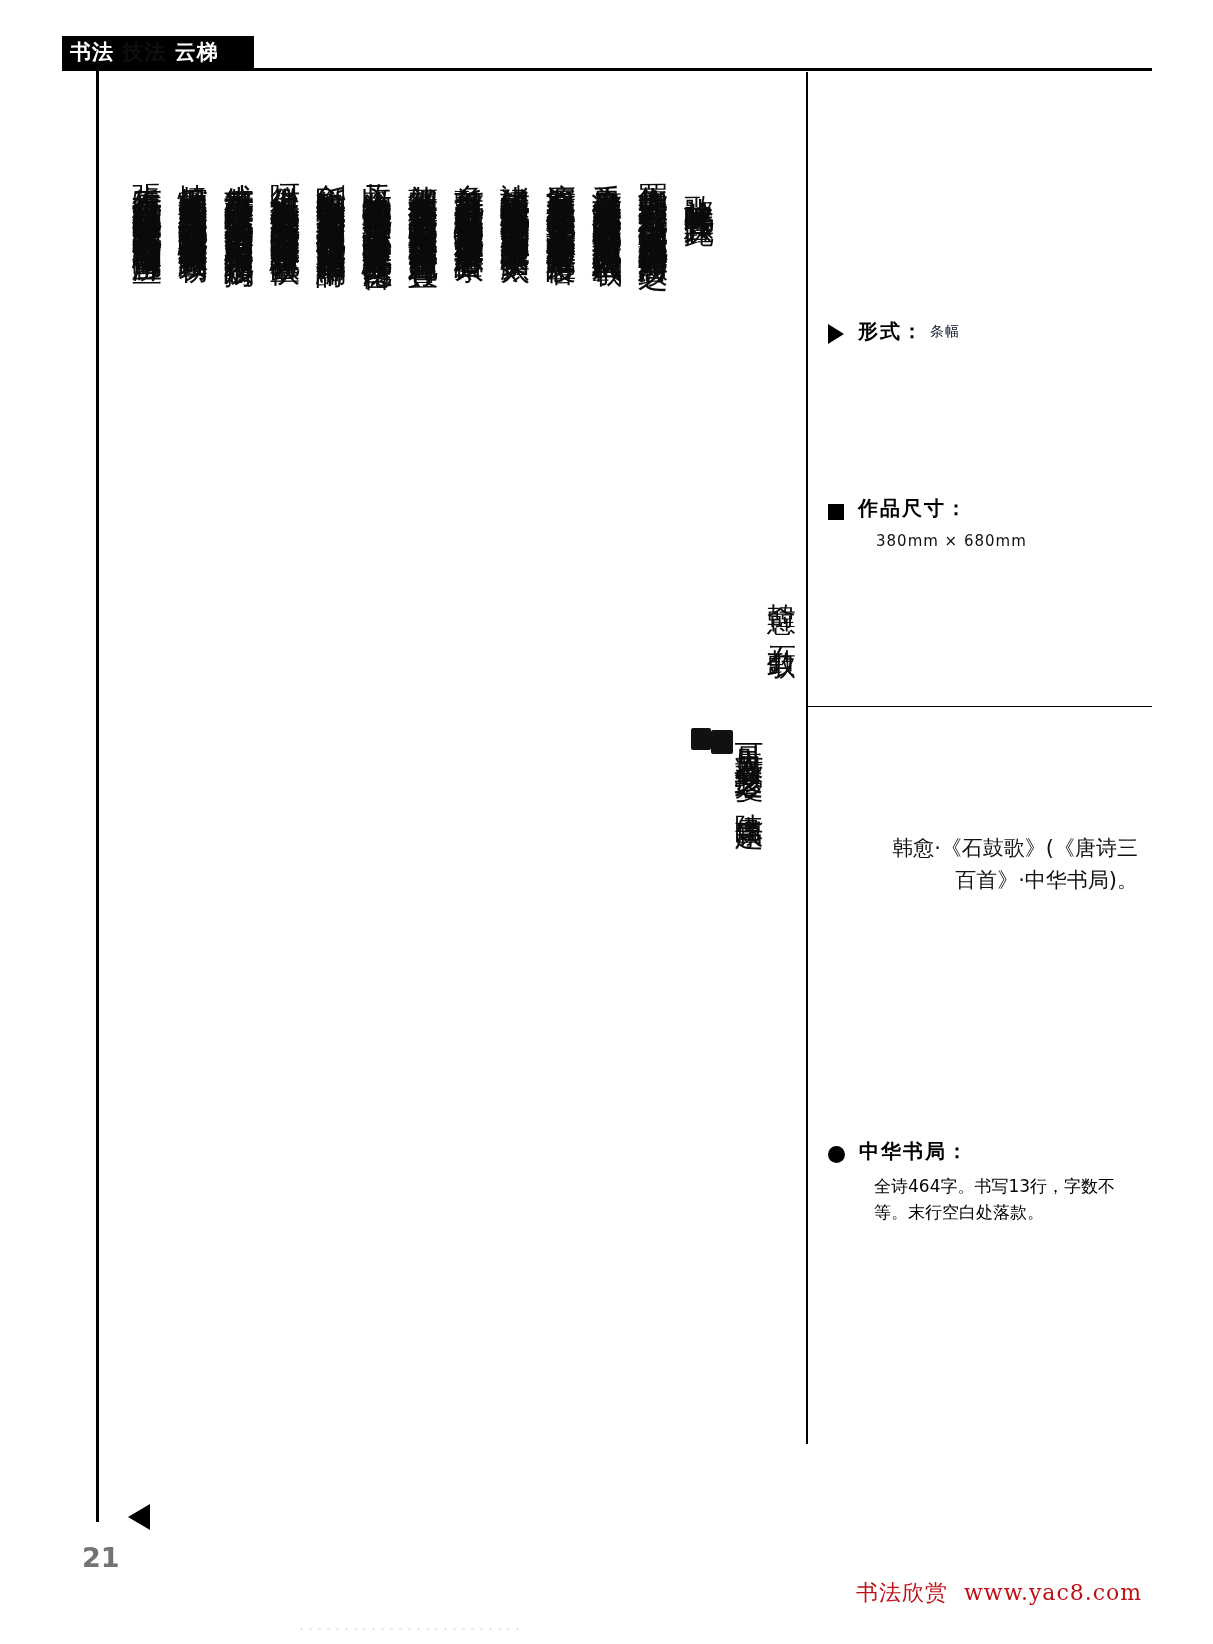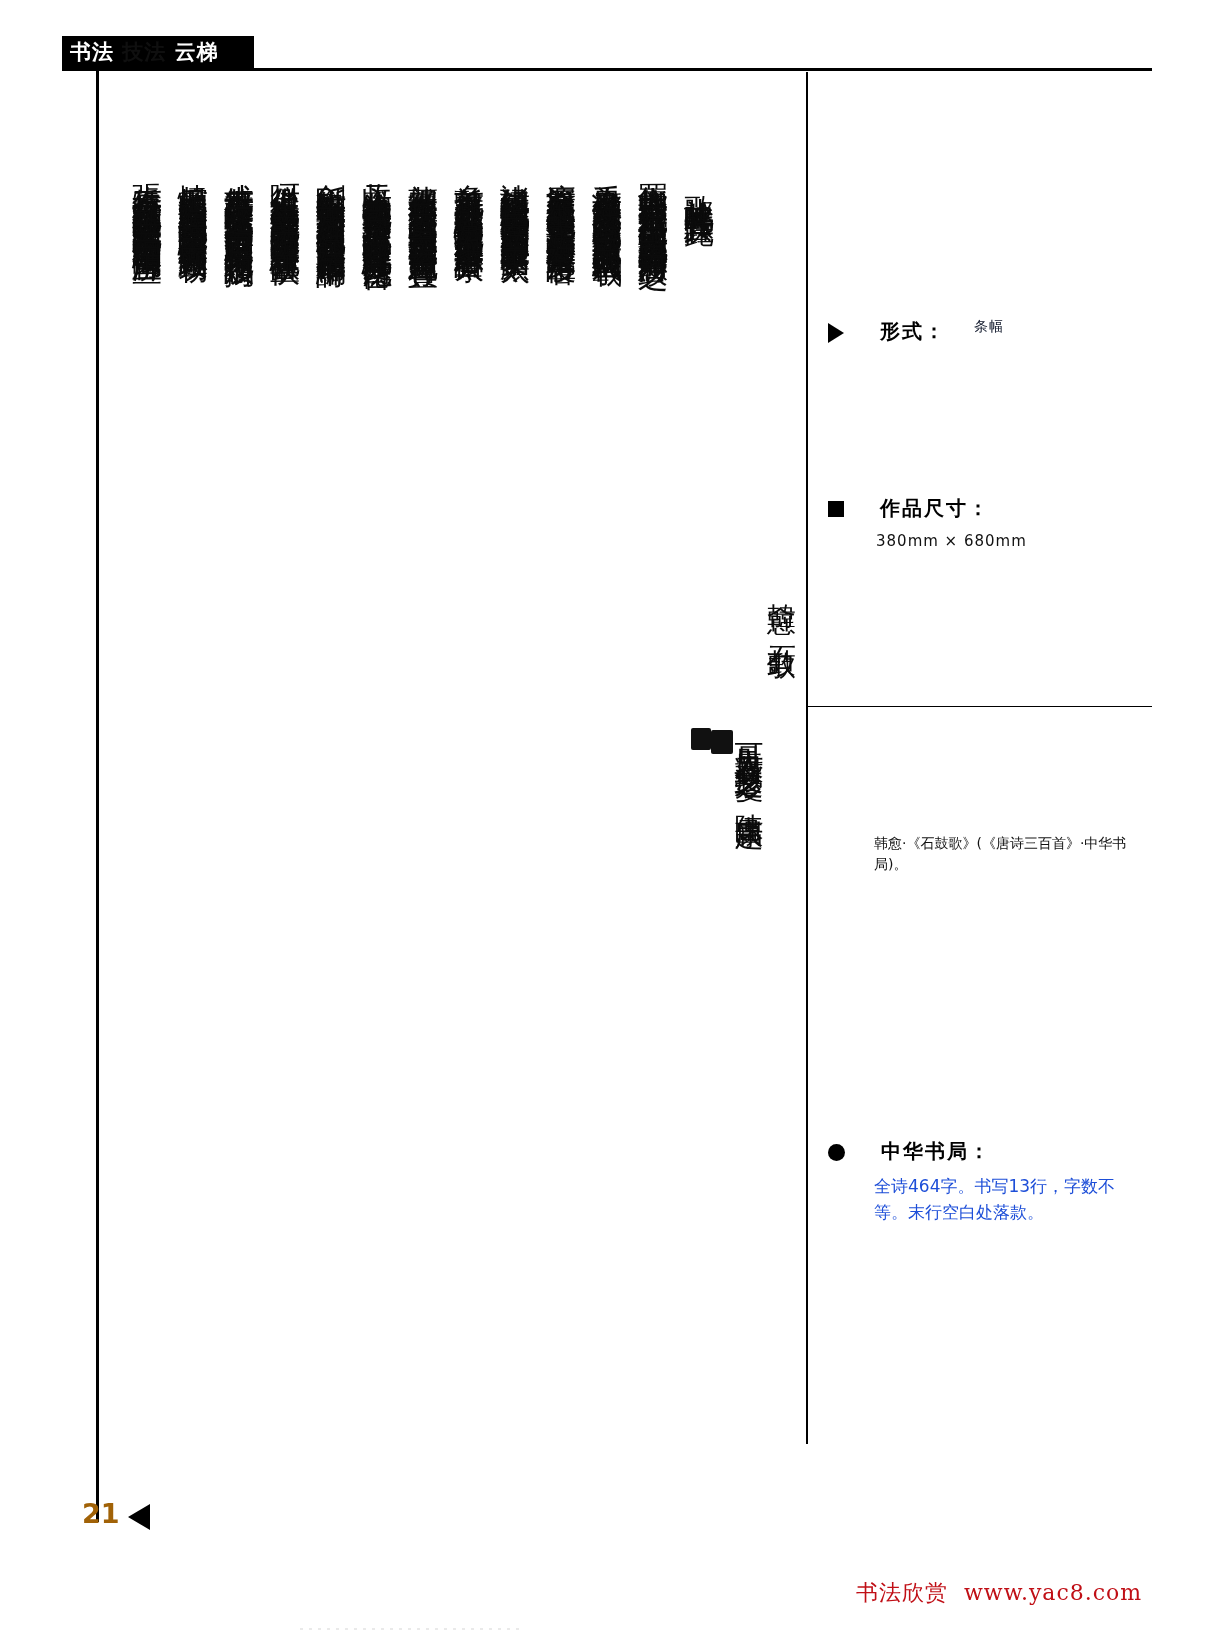--- a/index.html
+++ b/index.html
@@ -55,43 +55,43 @@
     font-family:"DejaVu Serif","Liberation Serif",serif;
     font-size:29px;line-height:1.12;letter-spacing:3px;color:#0b0b0b;
     padding-top:420px;
   }
   .sigcol2{padding-top:560px;}
   .seal{
     display:block;width:22px;height:24px;background:#111;margin:10px auto 0 auto;
     border-radius:2px;
   }
   .seal.s2{width:20px;height:22px;margin-top:8px;}
-  .info-row{display:flex;align-items:flex-start;margin-bottom:6px;gap:22px;}
+  .info-row{display:flex;align-items:center;margin-bottom:6px;}
   .bullet-tri{
     width:0;height:0;border-left:16px solid #000;
     border-top:10px solid transparent;border-bottom:10px solid transparent;
     margin-right:14px;margin-top:5px;flex:0 0 auto;
   }
   .bullet-sq{width:16px;height:16px;background:#000;margin-right:14px;margin-top:6px;flex:0 0 auto;}
   .bullet-ci{width:17px;height:17px;background:#000;border-radius:50%;margin-right:14px;margin-top:6px;flex:0 0 auto;}
   .info-label{font-size:20px;font-weight:bold;letter-spacing:2px;color:#000;}
   .info-value{font-size:14px;color:#0f172a;margin-left:6px;letter-spacing:1px;}
 
   .blk-form{position:absolute;left:828px;top:318px;}
   .blk-size{position:absolute;left:828px;top:495px;}
   .blk-size .sub{margin-left:48px;margin-top:10px;font-size:15px;letter-spacing:1px;color:#111;}
   .blk-shiwen{position:absolute;left:828px;top:825px;width:310px;}
-  .blk-shiwen .body{margin-left:46px;margin-top:8px;font-size:14px;line-height:1.52;letter-spacing:0px;color:#111;}
+  .blk-shiwen .body{margin-left:46px;margin-top:8px;font-size:21px;line-height:1.52;letter-spacing:0px;color:#111;text-align:right;}
   .blk-shiwen .body p{margin:0;}
   .blk-feature{position:absolute;left:828px;top:1138px;width:300px;}
-  .blk-feature .body{margin-left:46px;margin-top:8px;font-size:17px;line-height:1.55;letter-spacing:0px;color:#1d4ed8;}
+  .blk-feature .body{margin-left:46px;margin-top:8px;font-size:17px;line-height:1.55;letter-spacing:0px;color:#000000;}
 
   
   .page-num{
-    position:absolute;left:82px;top:1498px;font-size:27px;font-weight:bold;color:#a16207;
+    position:absolute;left:82px;top:1542px;font-size:27px;font-weight:bold;color:#737373;
     font-family:"DejaVu Sans","Liberation Sans",sans-serif;
   }
   .page-arrow{
     position:absolute;left:128px;top:1504px;width:0;height:0;
     border-right:22px solid #000;border-top:13px solid transparent;border-bottom:13px solid transparent;
   }
   .watermark{
     position:absolute;left:856px;top:1578px;color:#c00f16;font-size:22px;letter-spacing:1px;
     font-family:"DejaVu Sans","Liberation Sans",sans-serif;white-space:nowrap;
   }

